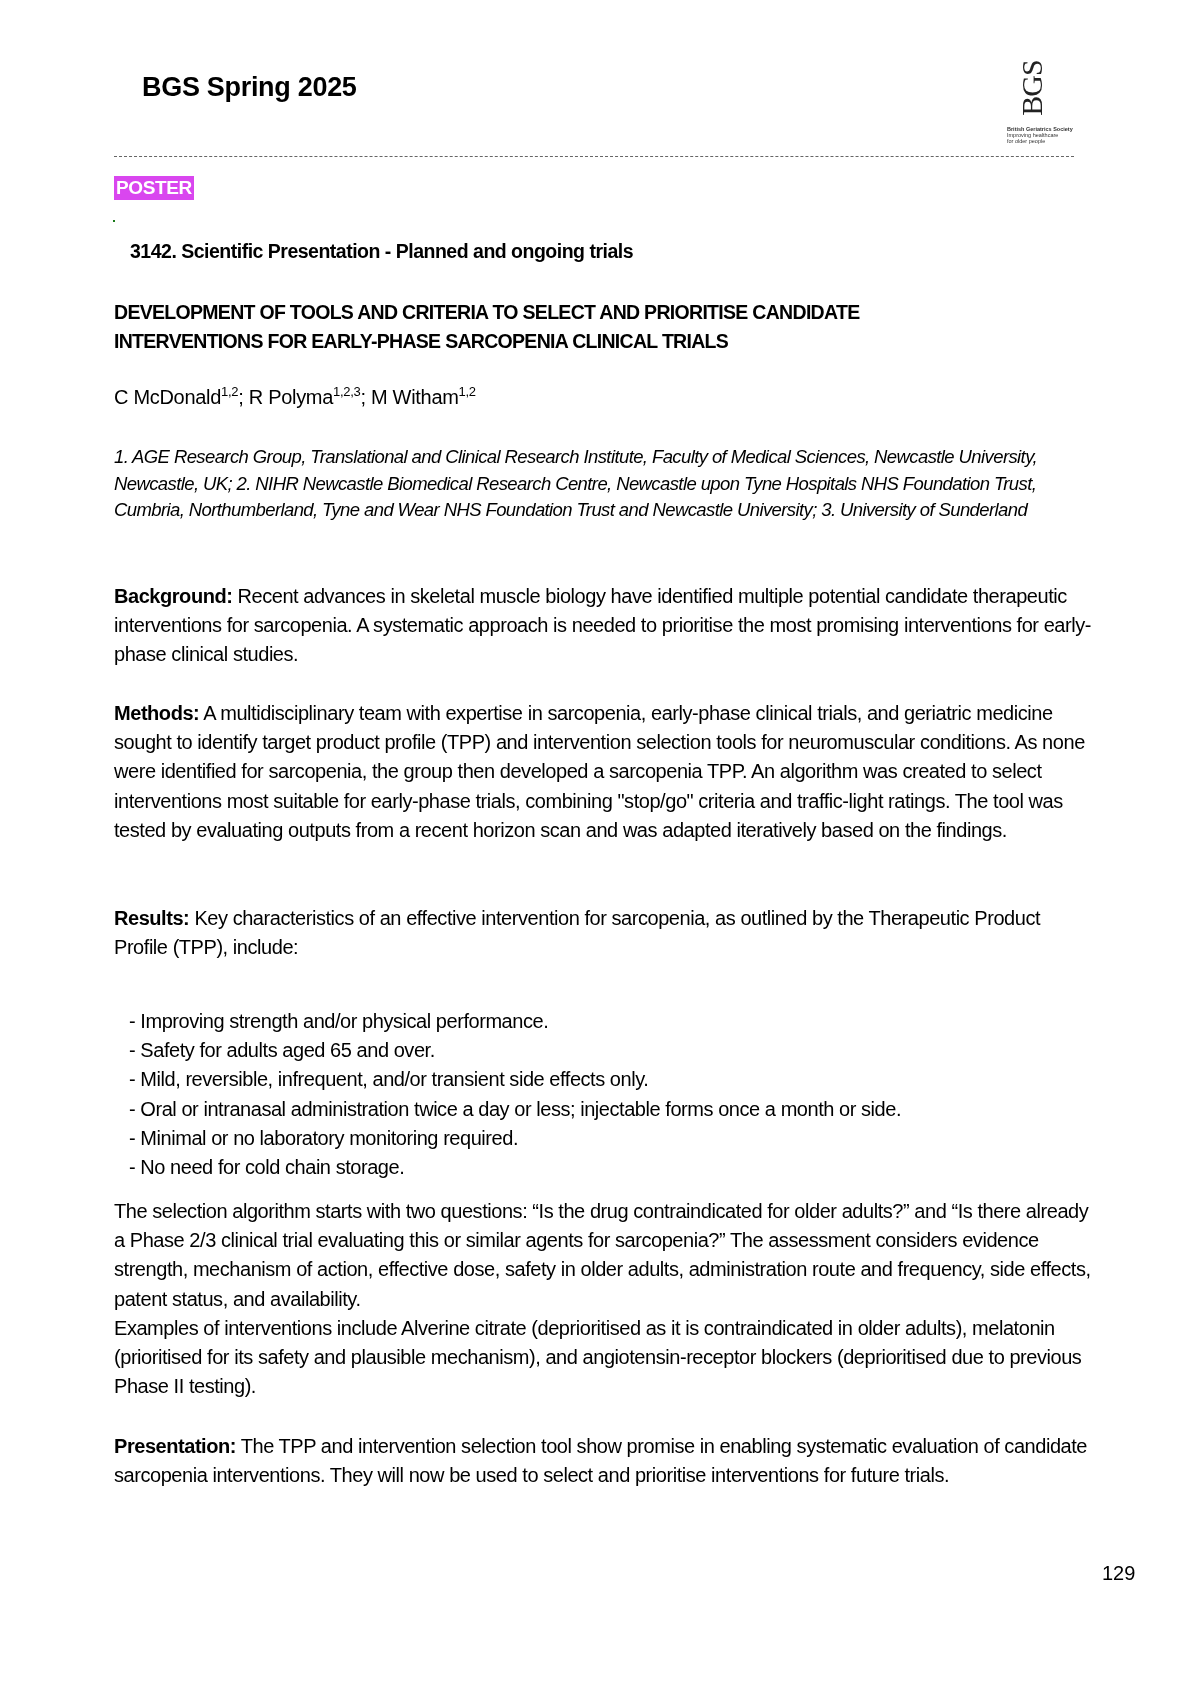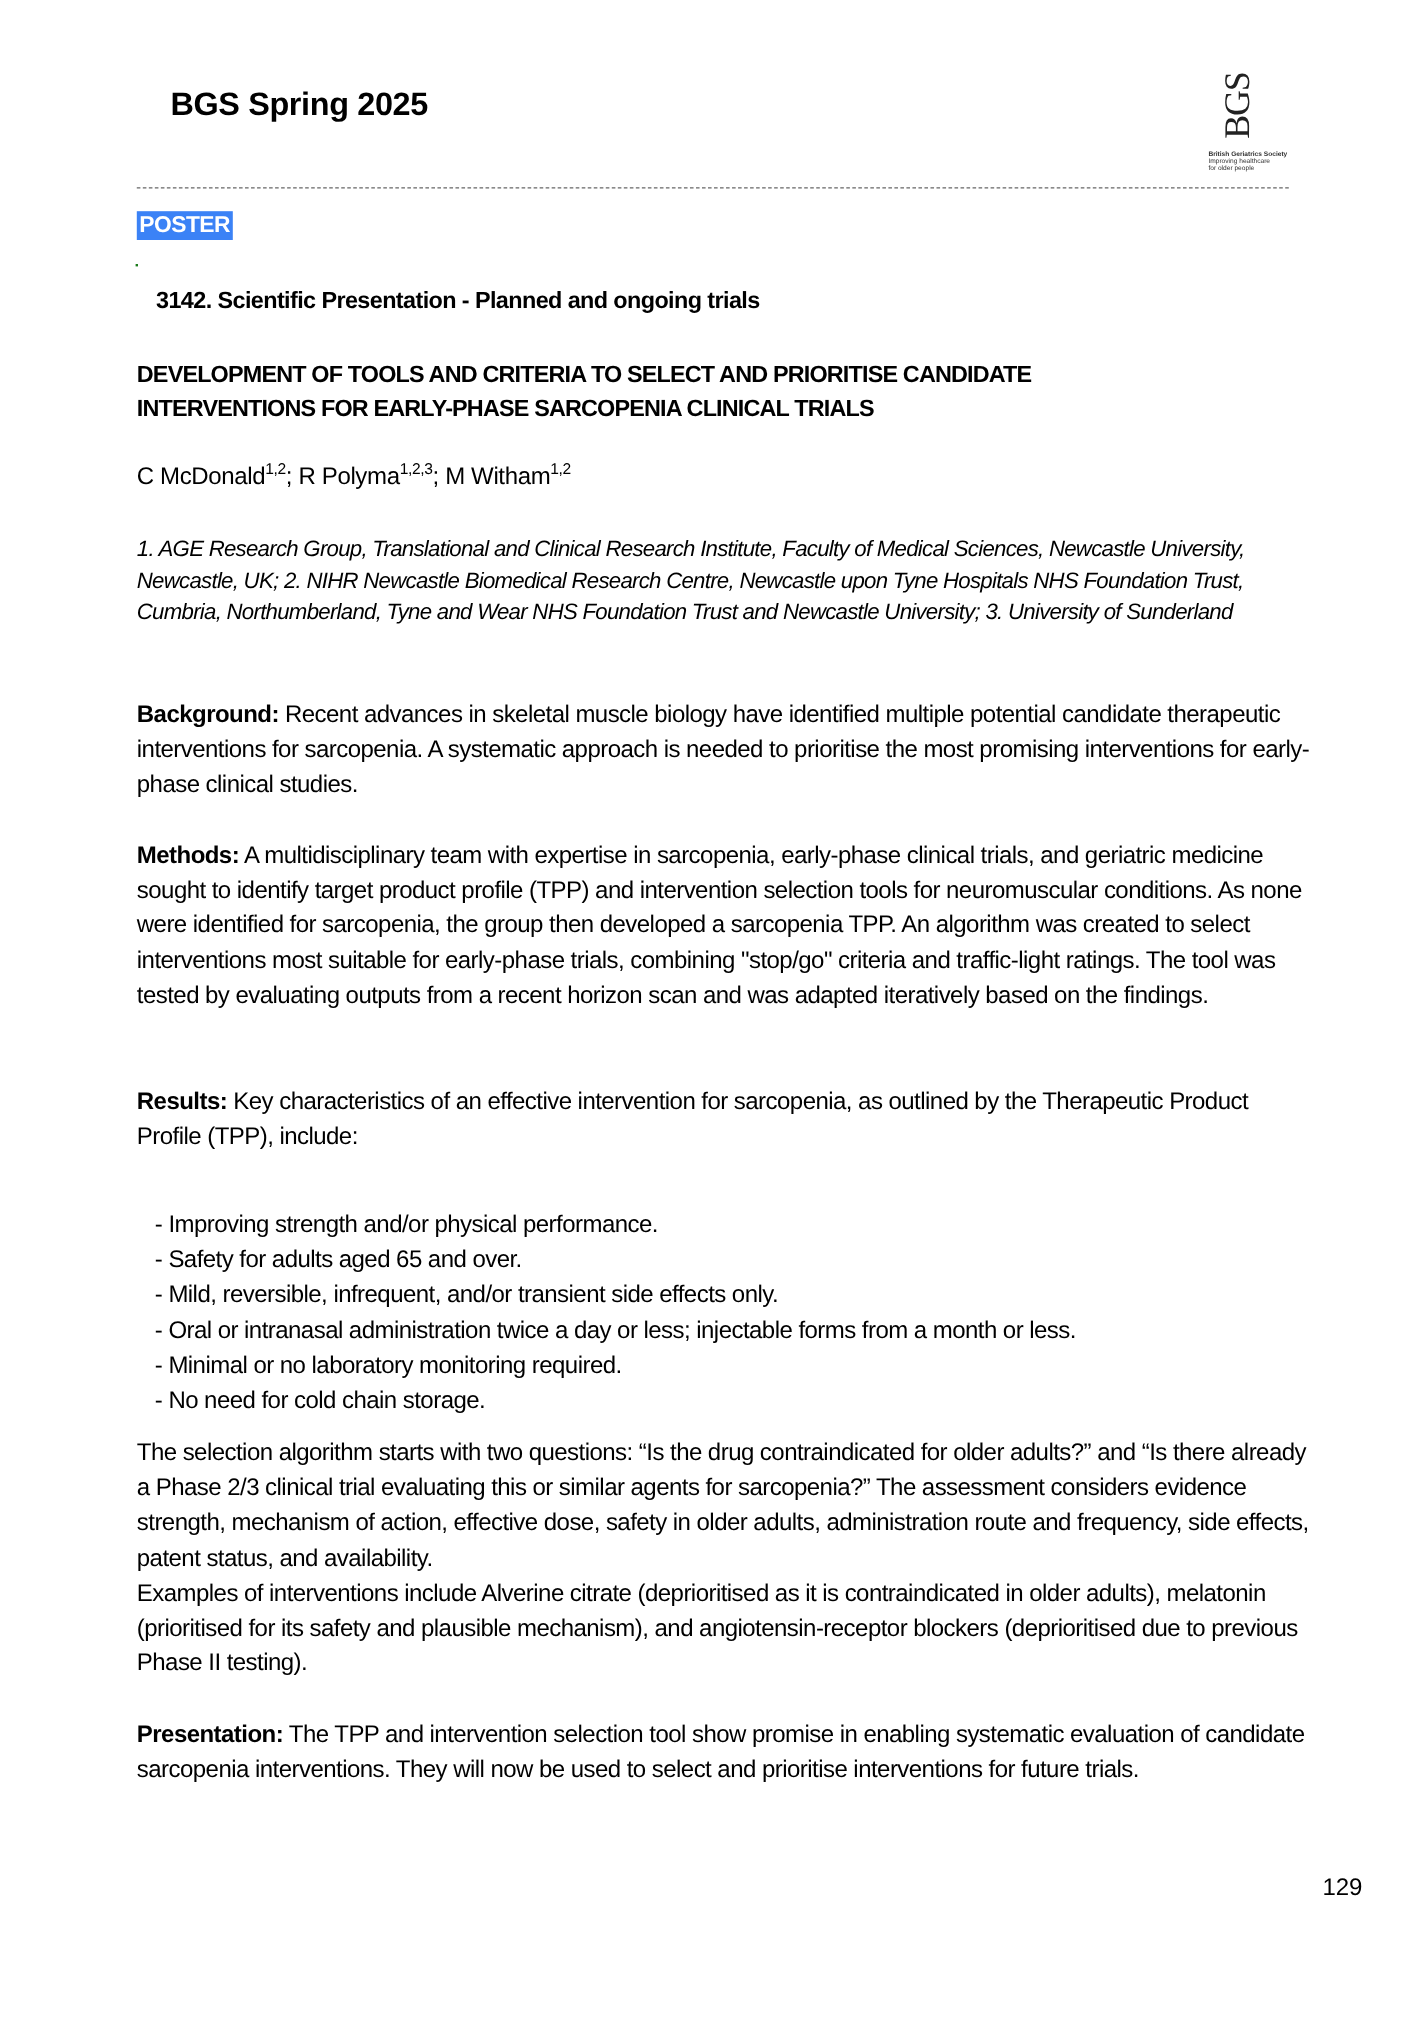--- a/index.html
+++ b/index.html
@@ -24,21 +24,21 @@
     white-space: nowrap; color: #222;
   }
   .logo .org { position: absolute; left: 7px; top: 74px; font-size: 5.5px; line-height: 6.2px; color: #333; white-space: nowrap; }
   .logo .org b { font-weight: bold; }
   .rule {
     position: absolute; left: 114px; top: 156px; width: 960px; height: 0;
     border-top: 1.5px dashed #666;
   }
   .poster-badge {
     position: absolute; left: 114px; top: 176px; padding: 1px 2px;
-    background: #3b82f6; color: #fff; font-weight: bold; font-size: 19px;
+    background: #d946ef; color: #fff; font-weight: bold; font-size: 19px;
     letter-spacing: -0.4px;
   }
   .green-dot { position: absolute; left: 113px; top: 220px; width: 2px; height: 2px; background: #1a7a1a; }
   .section {
     position: absolute; left: 114px; top: 240px;
     font-size: 19.5px; font-weight: bold; letter-spacing: -0.5px; margin-left: 16px;
   }
   .abs-title {
     position: absolute; left: 114px; top: 298px; width: 960px;
     font-size: 19.5px; font-weight: bold; line-height: 29px; letter-spacing: -0.7px;
@@ -101,21 +101,21 @@
 
 <div class="para" style="top:904px">
   <b>Results:</b><span> Key characteristics of an effective intervention for sarcopenia, as outlined by the Therapeutic Product Profile (TPP), include:</span>
 </div>
 
 <div class="para" style="top:992px">
   <ul class="bullets">
     <li>- Improving strength and/or physical performance.</li>
     <li>- Safety for adults aged 65 and over.</li>
     <li>- Mild, reversible, infrequent, and/or transient side effects only.</li>
-    <li>- Oral or intranasal administration twice a day or less; injectable forms from a month or less.</li>
+    <li>- Oral or intranasal administration twice a day or less; injectable forms once a month or side.</li>
     <li>- Minimal or no laboratory monitoring required.</li>
     <li>- No need for cold chain storage.</li>
   </ul>
 </div>
 
 <div class="para" style="top:1197px">
   <div>The selection algorithm starts with two questions: “Is the drug contraindicated for older adults?” and “Is there already a Phase 2/3 clinical trial evaluating this or similar agents for sarcopenia?” The assessment considers evidence strength, mechanism of action, effective dose, safety in older adults, administration route and frequency, side effects, patent status, and availability.</div>
   <div>Examples of interventions include Alverine citrate (deprioritised as it is contraindicated in older adults), melatonin (prioritised for its safety and plausible mechanism), and angiotensin-receptor blockers (deprioritised due to previous Phase II testing).</div>
 </div>
 

